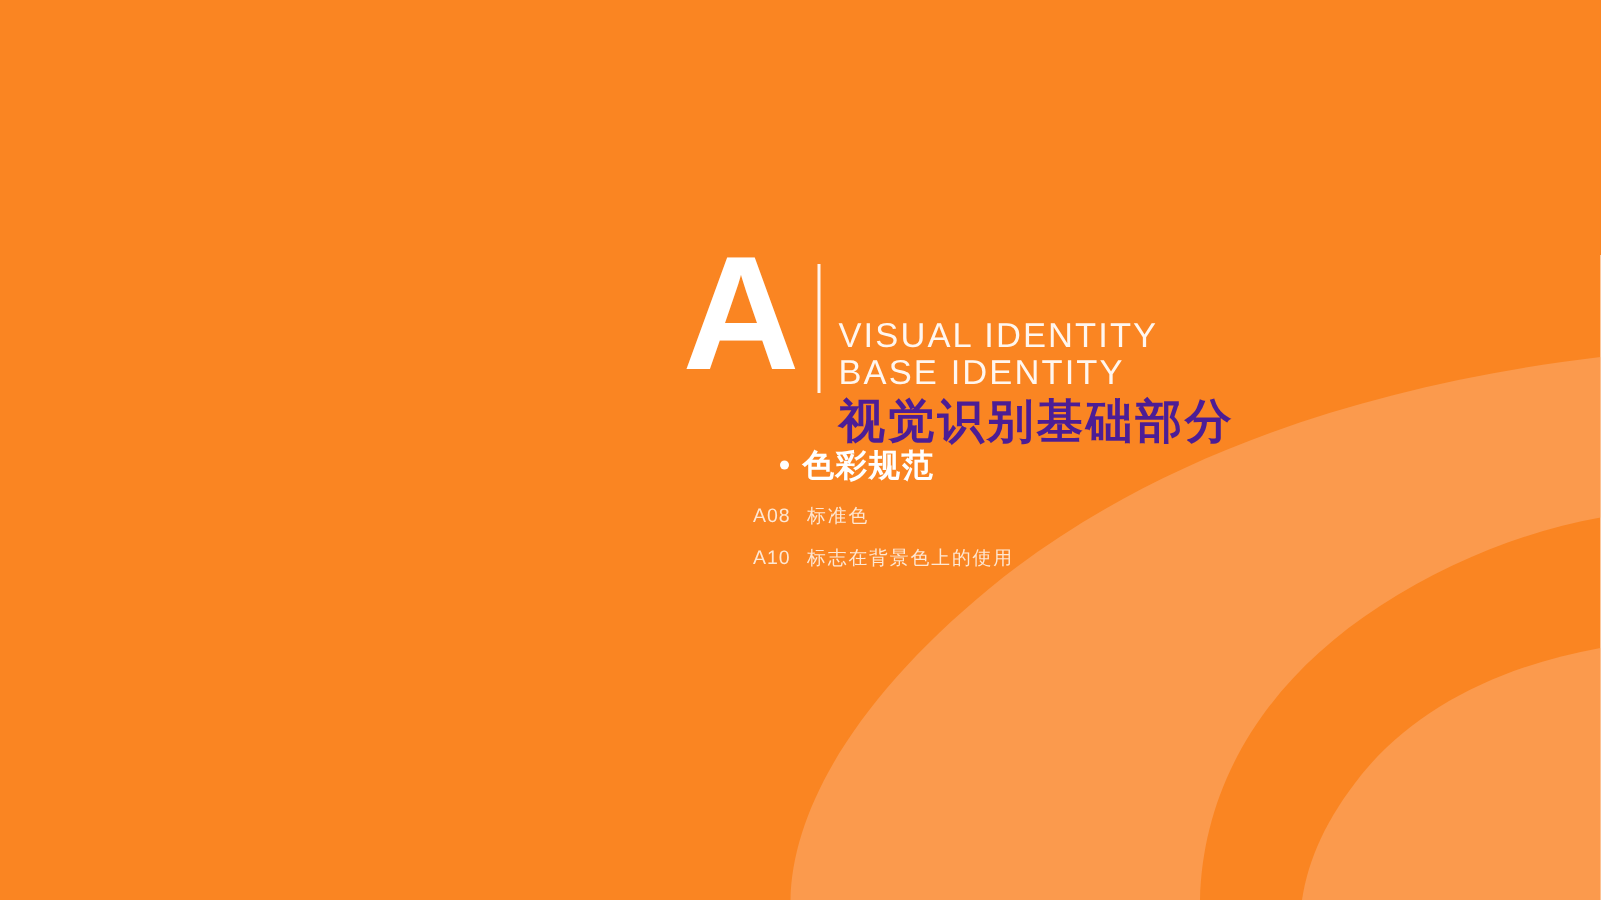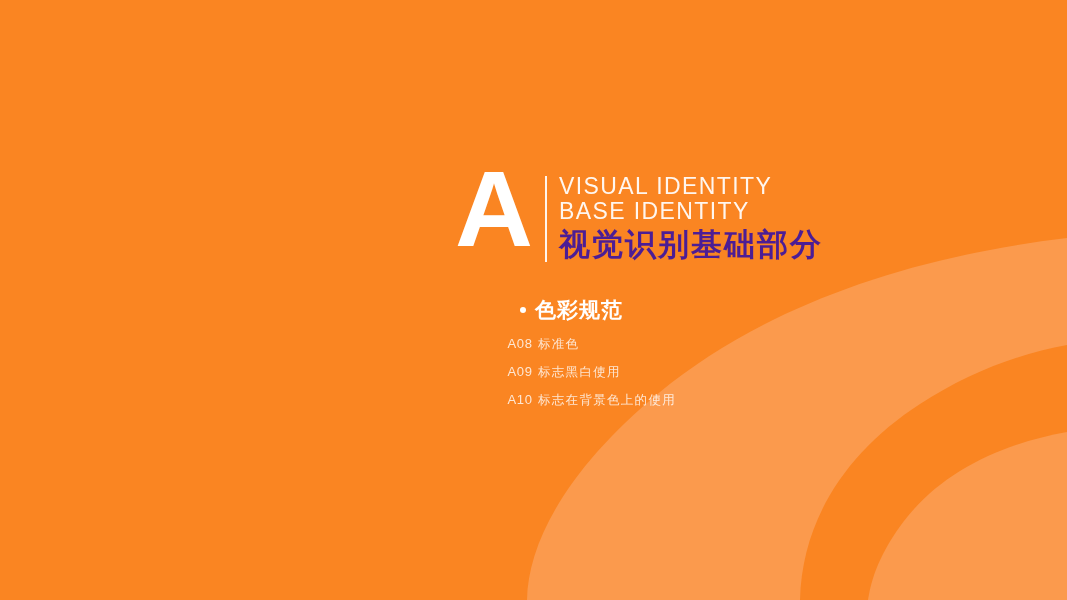--- a/index.html
+++ b/index.html
@@ -55,20 +55,21 @@
     width: 2px;
     height: 86px;
     background: rgba(255,255,255,0.92);
     margin-top: 4px;
     flex: 0 0 auto;
   }
 
   .heading-text {
     padding-left: 12px;
     padding-top: 2px;
+    margin-top: 37px;
   }
 
   .en-line {
     font-family: "Liberation Sans", "DejaVu Sans", sans-serif;
     font-weight: 300;
     font-size: 23px;
     line-height: 25px;
     letter-spacing: 1.4px;
     color: rgba(255,255,255,0.93);
     white-space: nowrap;
@@ -118,21 +119,20 @@
     position: absolute;
     left: 502px;
     top: 336px;
   }
 
   .contents-row {
     display: flex;
     align-items: baseline;
     height: 28px;
     white-space: nowrap;
-    text-align: center;
   }
 
   .row-code {
     font-family: "Liberation Sans", "DejaVu Sans", sans-serif;
     font-weight: 400;
     font-size: 13px;
     letter-spacing: 0.6px;
     color: rgba(255,255,255,0.80);
     width: 36px;
     flex: 0 0 auto;
@@ -190,24 +190,20 @@
     <span class="section-head-label">色彩规范</span>
   </div>
 
   <div class="contents-list">
 
     <div class="contents-row">
       <span class="row-code">A08</span>
       <span class="row-label">标准色</span>
     </div>
 
-    <div class="contents-row">
-      <span class="row-code">A09</span>
-      <span class="row-label">标志黑白使用</span>
-    </div>
 
     <div class="contents-row">
       <span class="row-code">A10</span>
       <span class="row-label">标志在背景色上的使用</span>
     </div>
 
 
   </div>
 
 </div>

